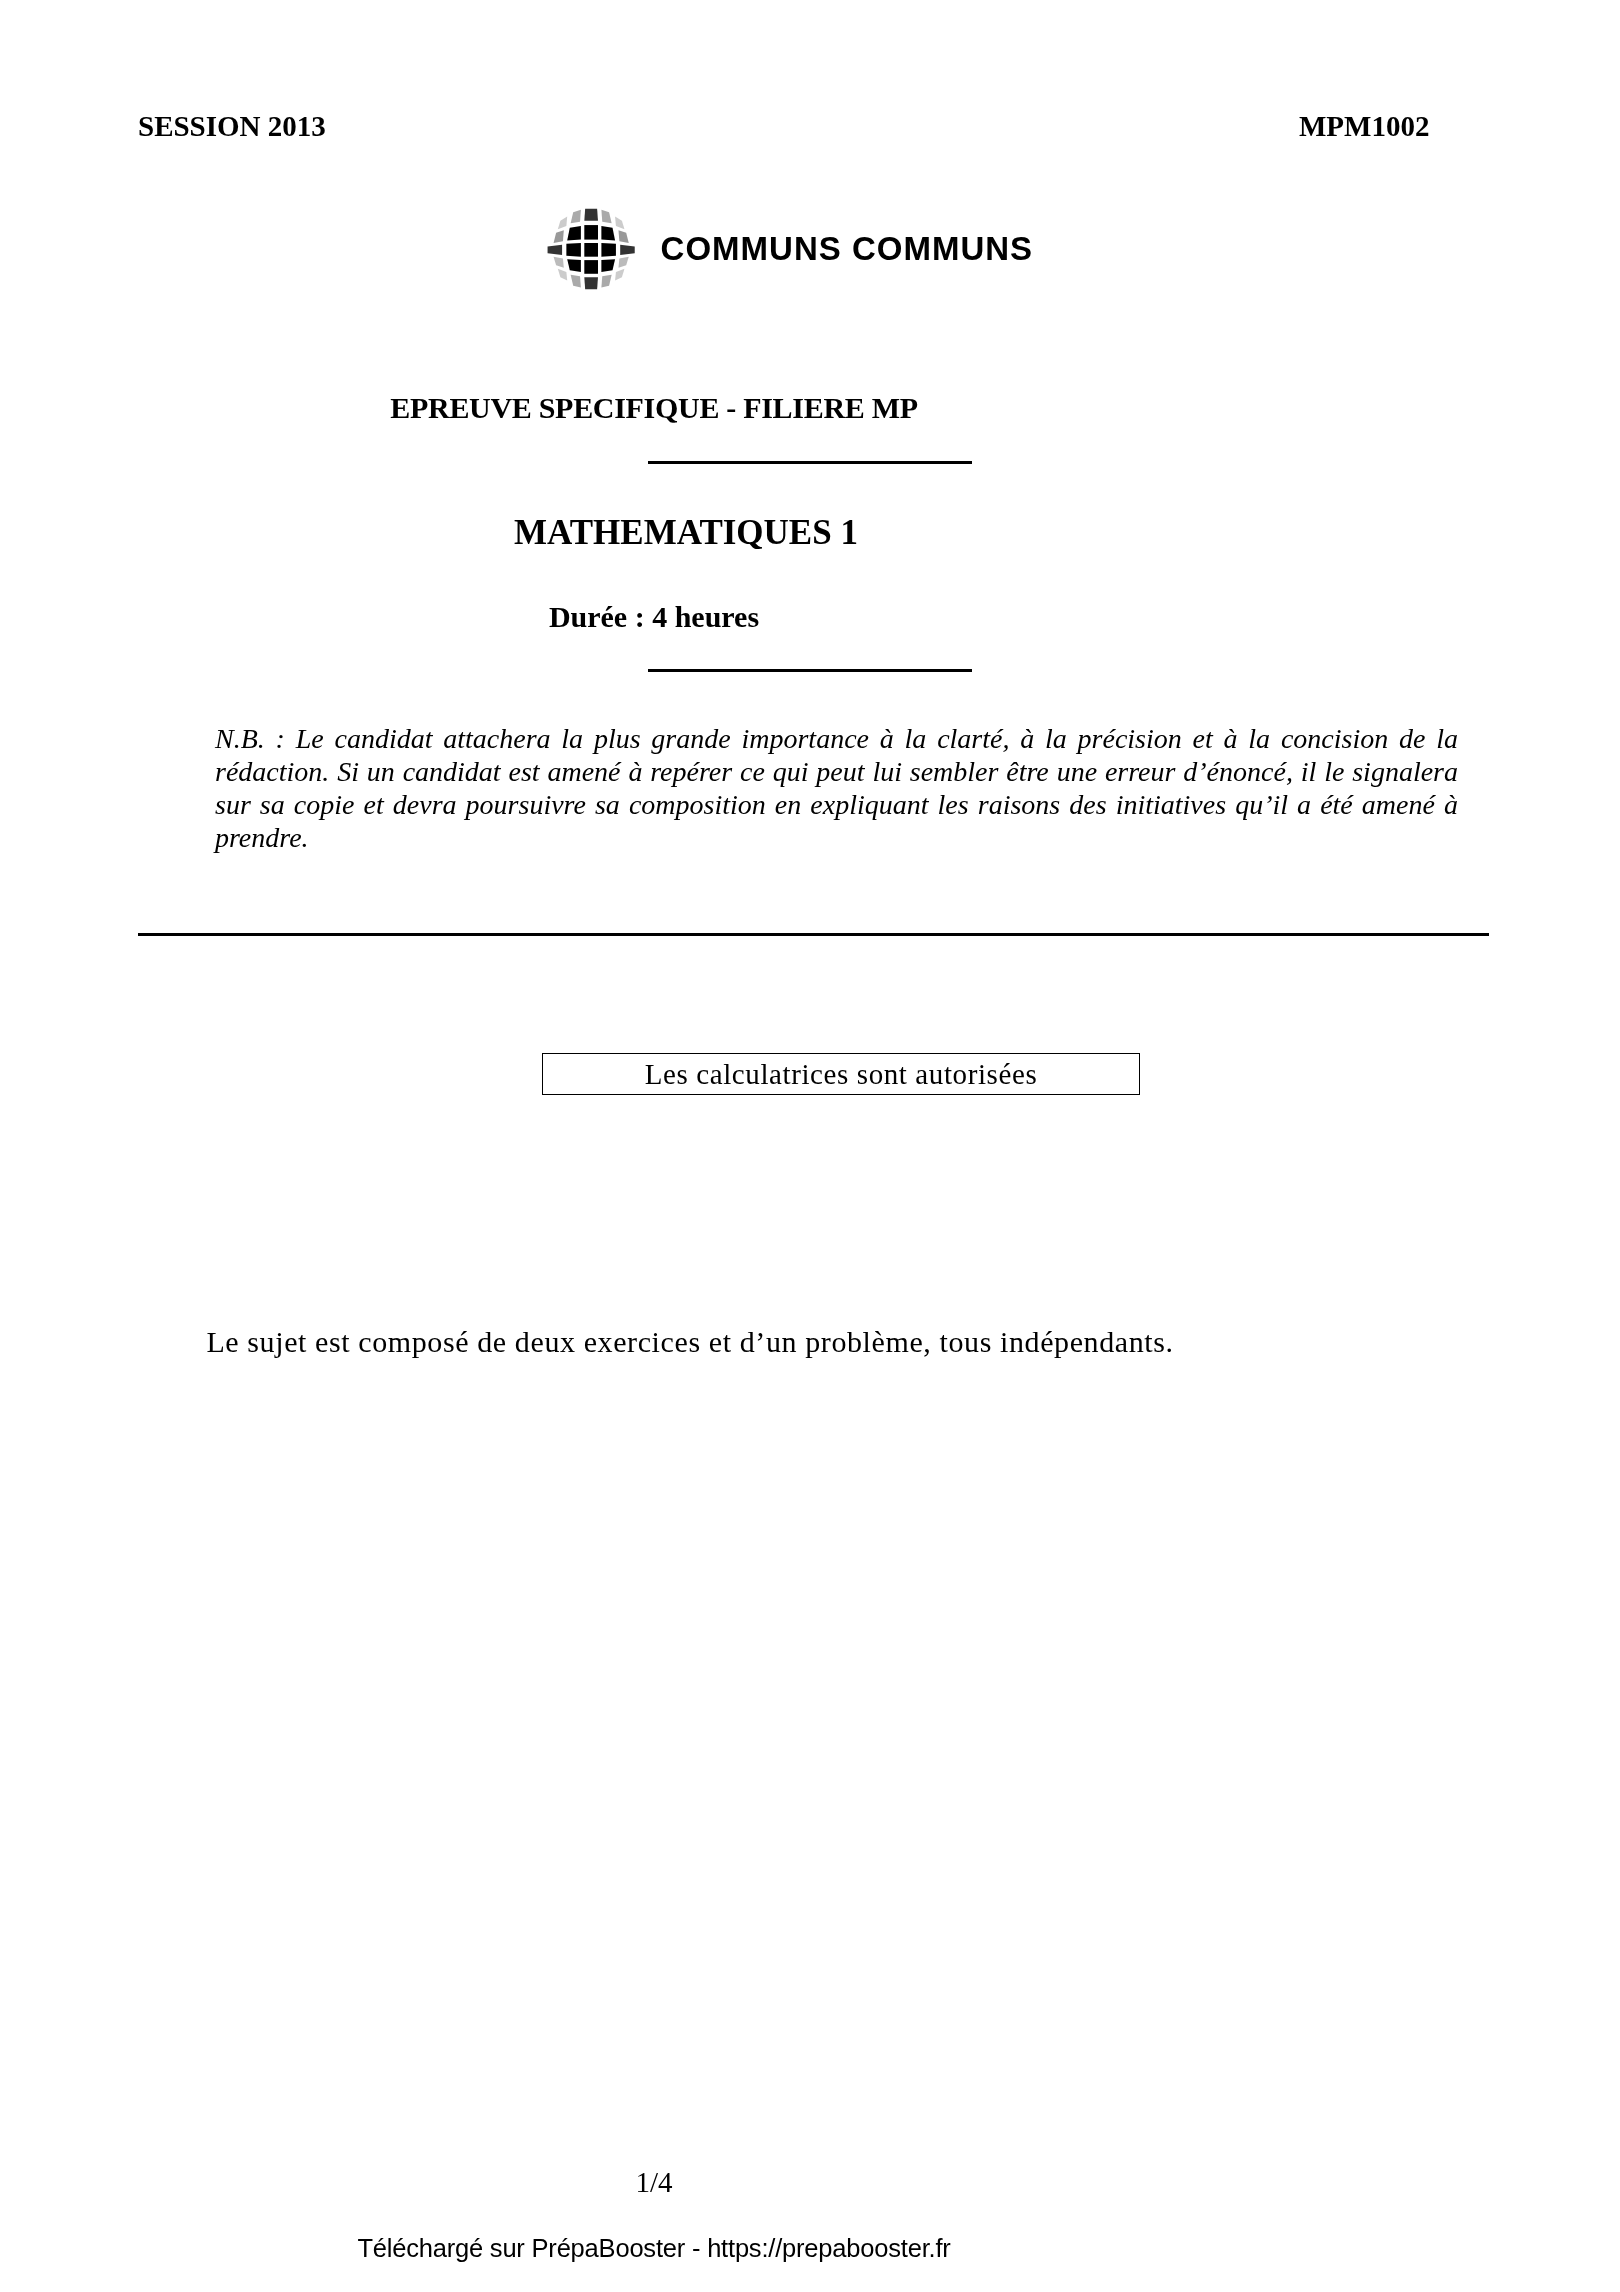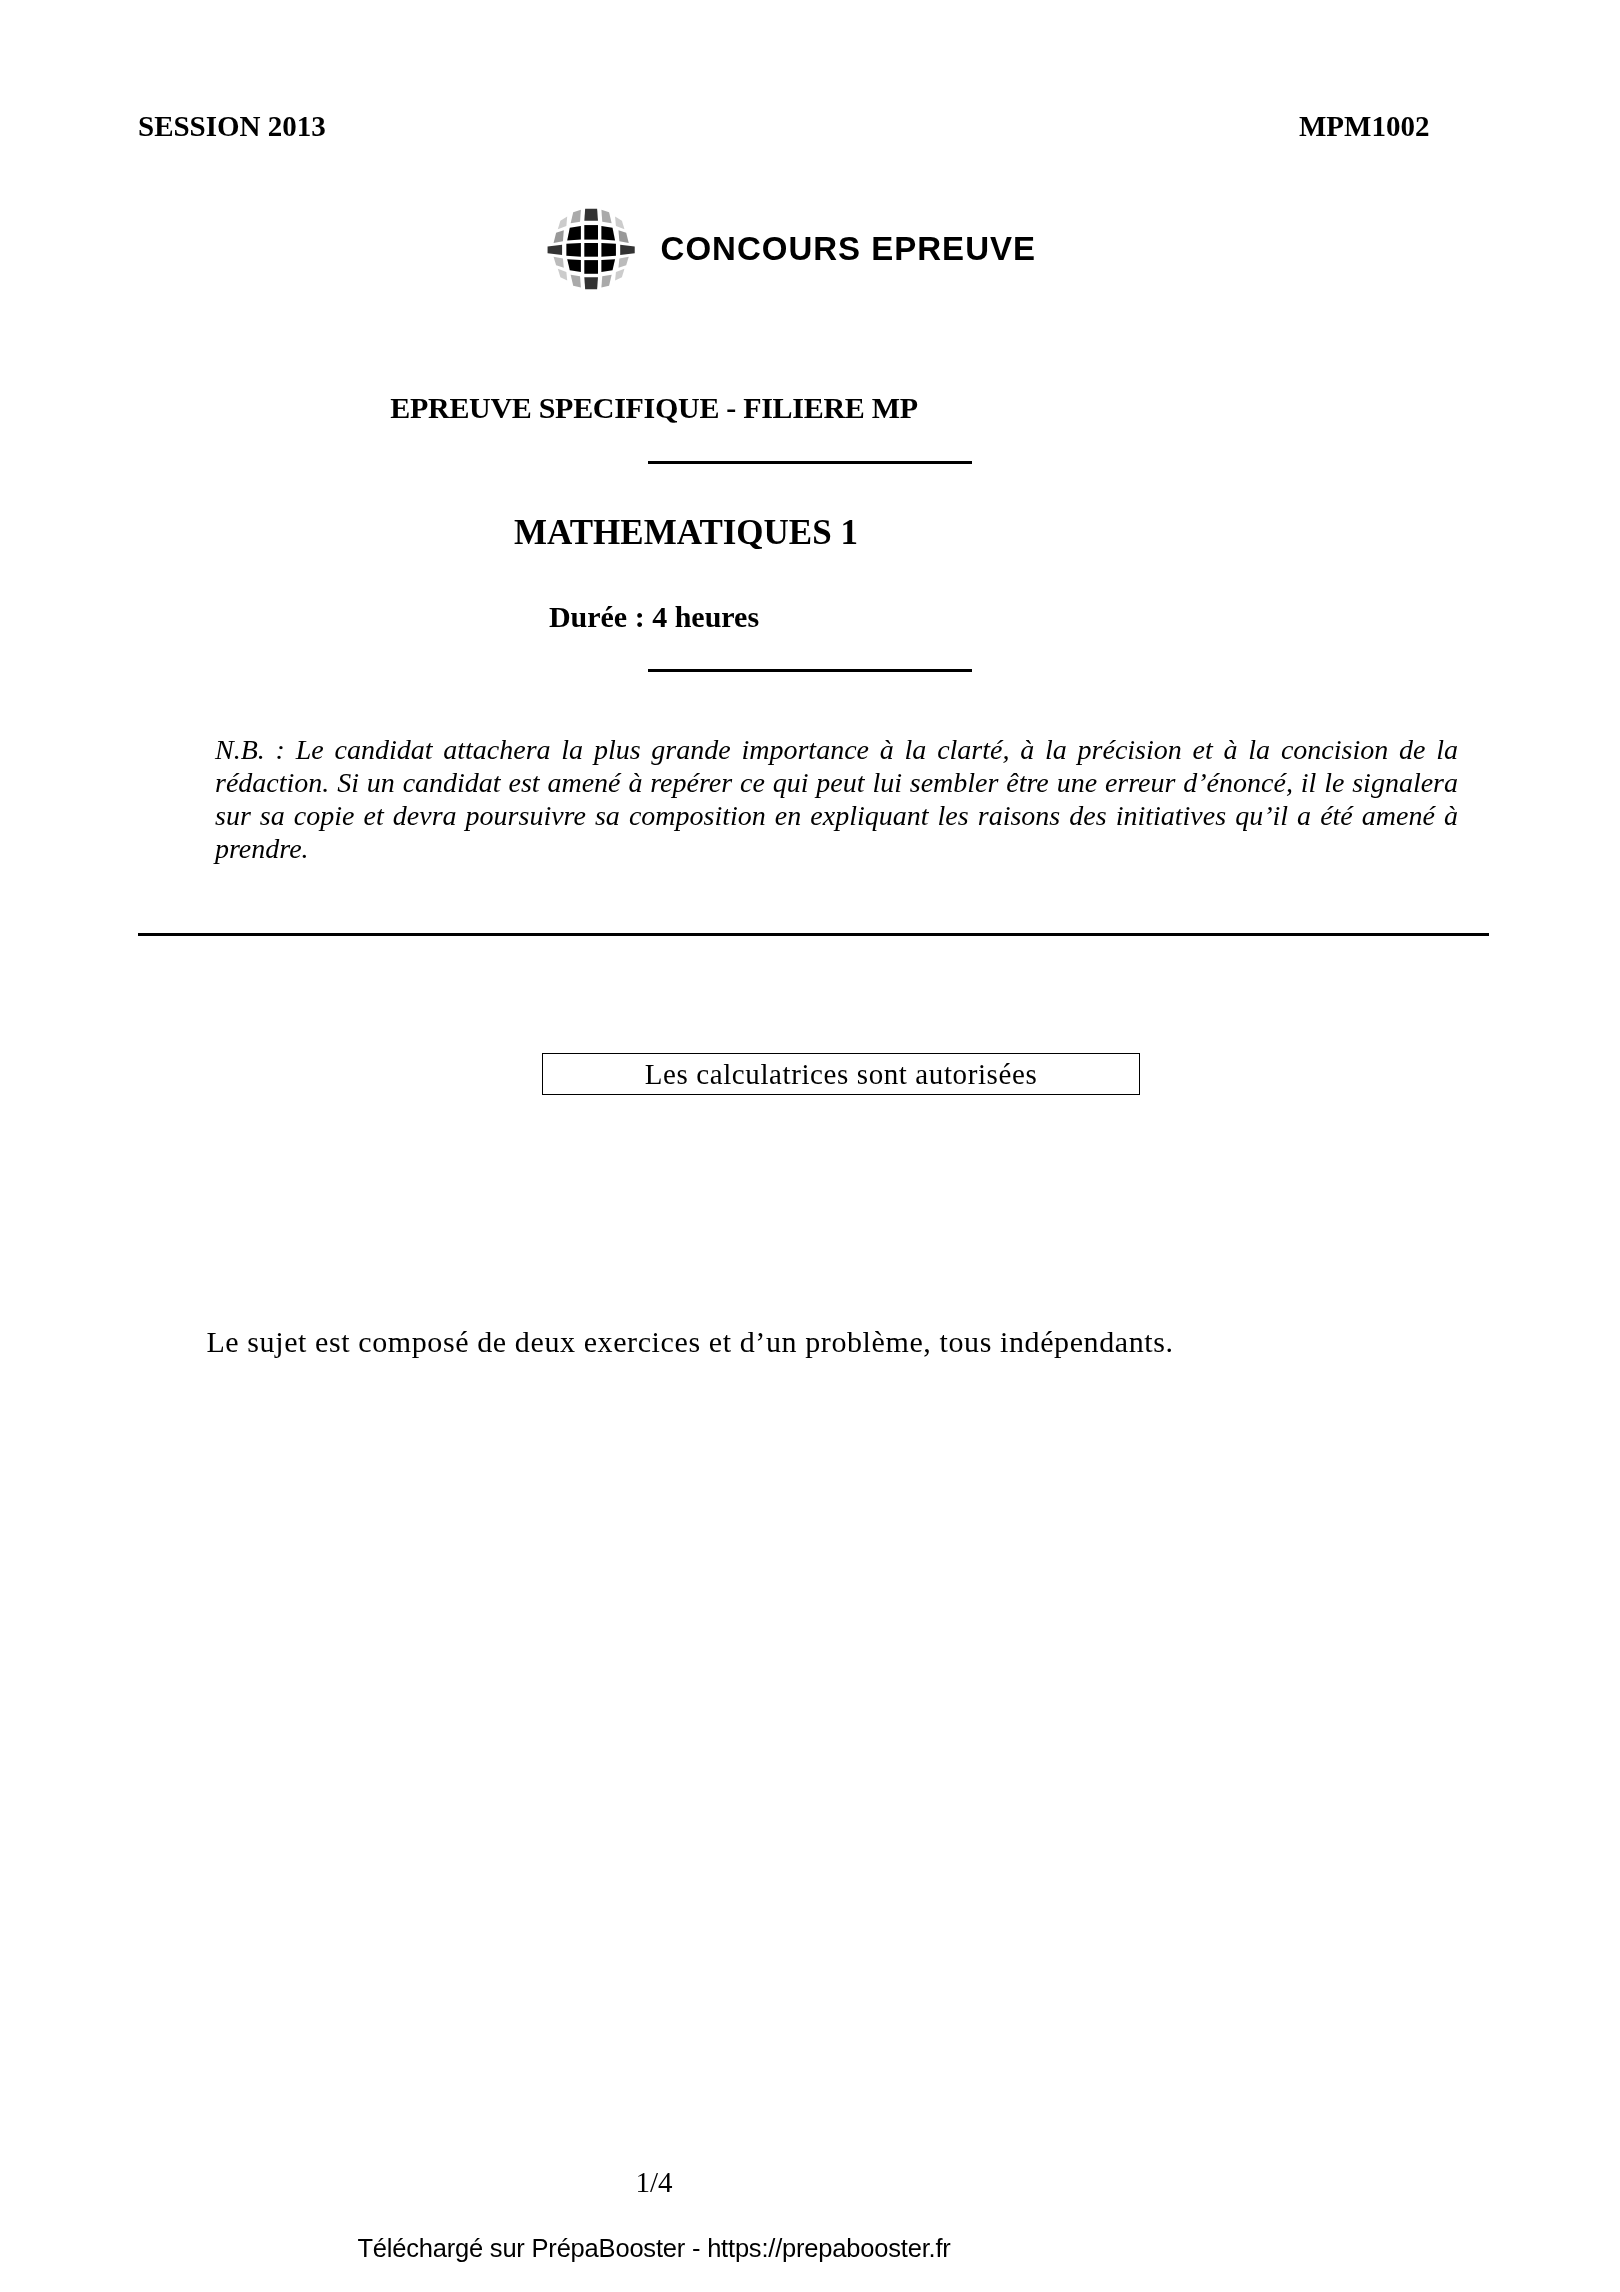--- a/index.html
+++ b/index.html
@@ -75,21 +75,20 @@
     }
 
     .nb {
       left: 215px; width: 1243px;
       top: 722px;
       font-size: 28px;
       font-style: italic;
       line-height: 33px;
       text-align: justify;
       text-align-last: left;
-      margin-top: 11px;
     }
 
     .rule-long {
       left: 138px; width: 1351px; height: 2.9px;
       top: 933px;
       background: #000;
     }
 
     .calc-box {
       left: 542px; top: 1053px;
@@ -153,21 +152,21 @@
     <path d="M10 64 L21 66 L22 77 L13 74 Z" fill="#bbb"></path>
     <path d="M87 66 L98 64 L95 74 L86 77 Z" fill="#bbb"></path>
 
     <path d="M46 88 L62 88 L61 102 L47 102 Z" fill="#333"></path>
     <path d="M30 85 L41 87 L42 100 L33 98 Z" fill="#aaa"></path>
     <path d="M67 87 L78 85 L75 98 L66 100 Z" fill="#aaa"></path>
     <path d="M15 78 L25 82 L26 92 L18 88 Z" fill="#ccc"></path>
     <path d="M83 82 L93 78 L90 88 L82 92 Z" fill="#ccc"></path>
   </svg>
   <div class="logo-text">
-    <div class="logo-line1">CONCOURS EPREUVE</div>
+    <div class="logo-line1">COMMUNS COMMUNS</div>
   </div>
 </div>
 
 <div class="abs centered exam-type">EPREUVE SPECIFIQUE - FILIERE MP</div>
 <div class="abs rule-short rule-1"></div>
 
 <div class="abs centered subject">MATHEMATIQUES 1</div>
 <div class="abs centered duration">Durée : 4 heures</div>
 <div class="abs rule-short rule-2"></div>
 

